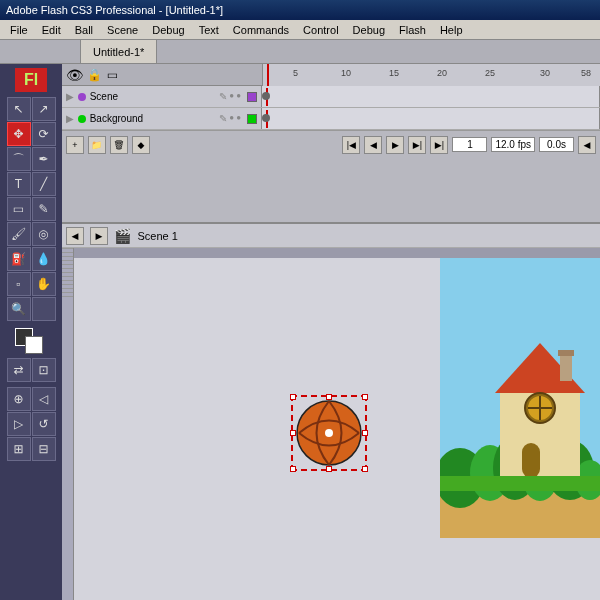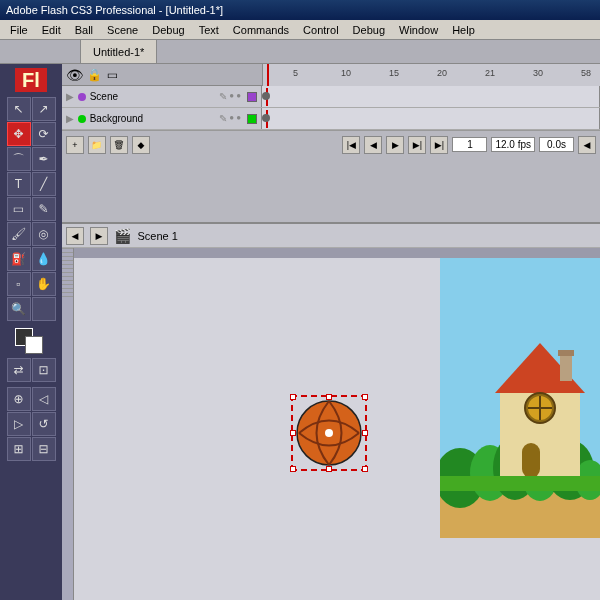--- a/index.html
+++ b/index.html
@@ -73,23 +73,23 @@
       background: #3a3a5a;
       display: flex;
       flex-direction: column;
       align-items: center;
       padding-top: 4px;
       gap: 1px;
       flex-shrink: 0;
     }
     #fl-logo {
       background: #cc2020;
-      color: #fef9c3;
+      color: #bef264;
       font-weight: bold;
-      font-size: 20px;
+      font-size: 16px;
       width: 32px;
       height: 24px;
       display: flex;
       align-items: center;
       justify-content: center;
       margin-bottom: 4px;
     }
     .tool-row {
       display: flex;
       gap: 1px;
@@ -340,21 +340,21 @@
 <div id="menu-bar">
   <span class="menu-item">File</span>
   <span class="menu-item">Edit</span>
   <span class="menu-item">Ball</span>
   <span class="menu-item">Scene</span>
   <span class="menu-item">Debug</span>
   <span class="menu-item">Text</span>
   <span class="menu-item">Commands</span>
   <span class="menu-item">Control</span>
   <span class="menu-item">Debug</span>
-  <span class="menu-item">Window</span>
+  <span class="menu-item">Flash</span>
   <span class="menu-item">Help</span>
 </div>
 
 <div id="main-container">
 
   <div id="tab-bar">
     <div class="tab">
       <span>Untitled-1*</span>
     </div>
   </div>
@@ -437,22 +437,22 @@
             <span style="font-size:12px; cursor:pointer;">🔒</span>
             <span style="font-size:12px; cursor:pointer;">▭</span>
           </div>
           <div id="timeline-ruler">
 
             <div style="position:absolute; left:4px; top:0; width:2px; height:22px; background:#cc0000; z-index:10;"></div>
             <span class="ruler-mark" style="left:30px;">5</span>
             <span class="ruler-mark" style="left:78px;">10</span>
             <span class="ruler-mark" style="left:126px;">15</span>
             <span class="ruler-mark" style="left:174px;">20</span>
-            <span class="ruler-mark" style="left:222px;">21</span>
-            <span class="ruler-mark" style="left:270px;">30</span>
+            <span class="ruler-mark" style="left:222px;">25</span>
+            <span class="ruler-mark" style="left:277px;">30</span>
             <span class="ruler-mark" style="left:318px;">58</span>
           </div>
         </div>
 
         <div class="layer-row">
           <div class="layer-info">
             <span style="font-size:10px; color:#888;">▶</span>
             <span class="layer-dot purple"></span>
             <span class="layer-name">Scene</span>
             <div class="layer-controls">

